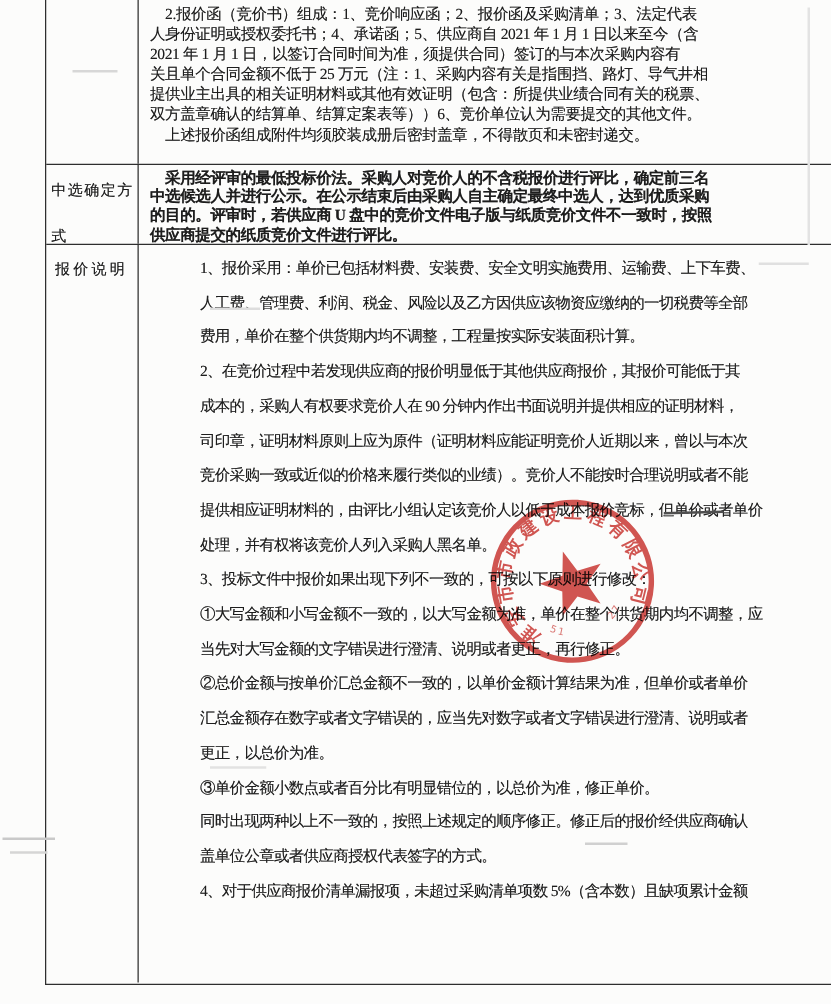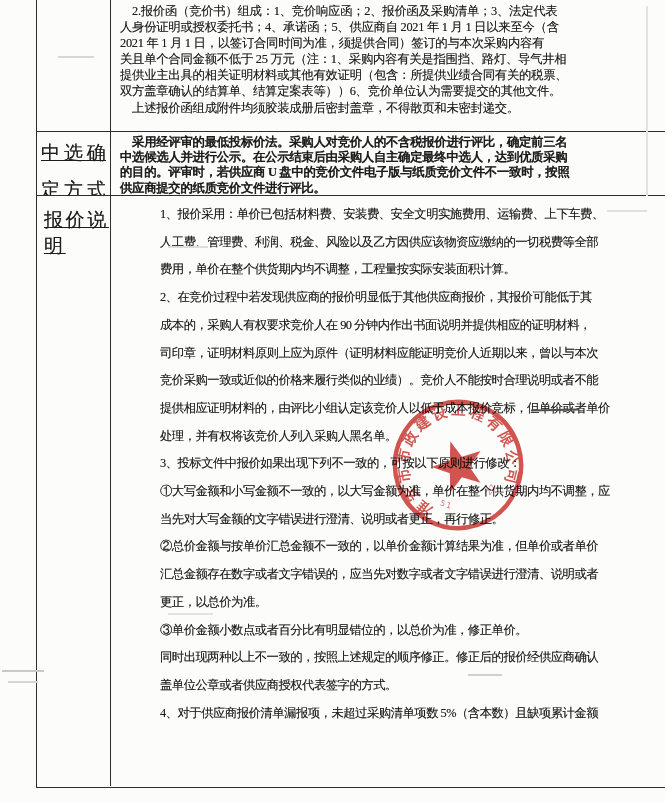--- a/index.html
+++ b/index.html
@@ -19,24 +19,23 @@
     box-sizing:border-box;
     background:transparent;
   }
   .row{display:flex;box-sizing:border-box;}
   .row1{height:132px;border-bottom:1.5px solid #2e2e2e;}
   .row2{height:64px;border-bottom:1.5px solid #2e2e2e;}
   .row3{height:590px;gap:40px;}
   .hdr{
     width:74px;flex:0 0 74px;box-sizing:border-box;
     border-right:1.5px solid #2e2e2e;
-    font-size:19px;letter-spacing:.2px;
+    font-size:12px;letter-spacing:.2px;
     text-shadow:0 0 .5px rgba(25,25,25,.55);
     overflow:hidden;
-    text-decoration:underline;
   }
   .hdr2{line-height:37px;padding:2px 4px 0 4px;text-align:justify;text-align-last:justify;}
   .hdr3{padding:11px 0 0 7px;letter-spacing:2.6px;}
   .bodycell{
     flex:1;box-sizing:border-box;overflow:hidden;
     text-shadow:0 0 .5px rgba(25,25,25,.5);
   }
   .b1{padding:3px 6px 0 9px;}
   .b2{padding:3px 6px 0 9px;font-weight:bold;}
   .b3{padding:5px 6px 0 9px;}

